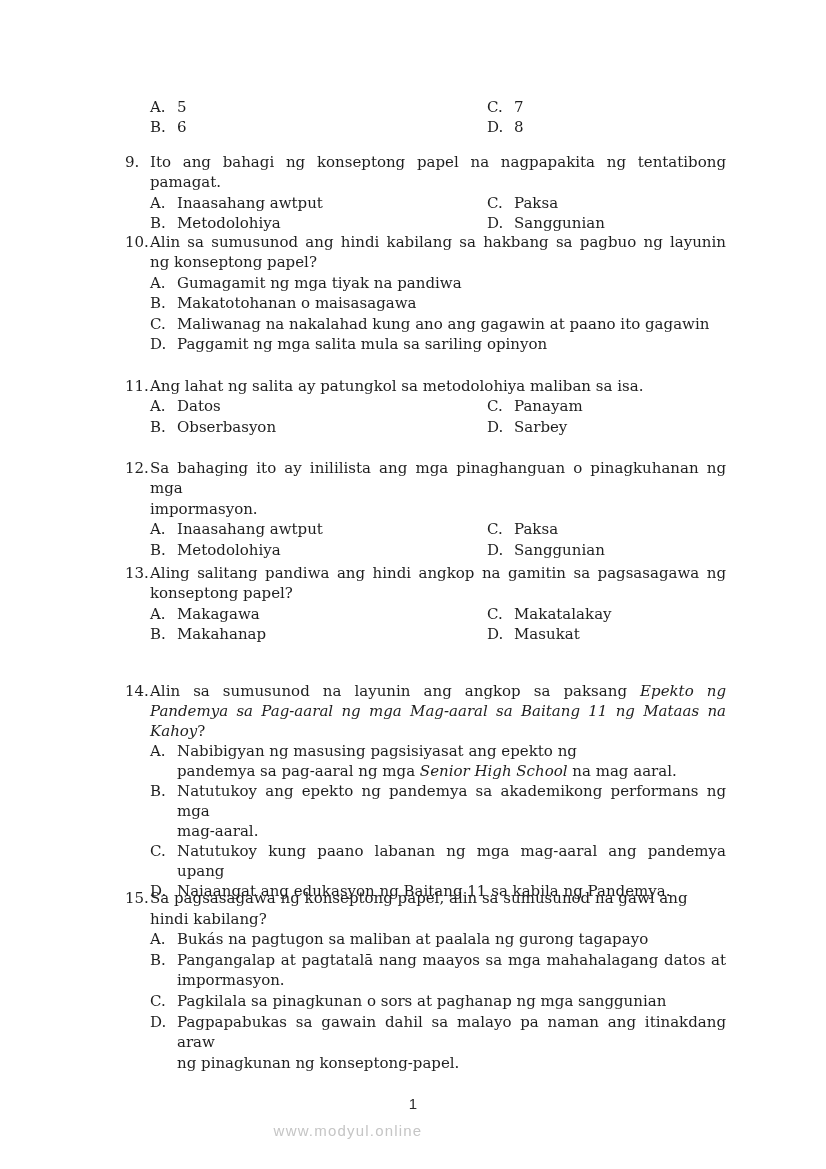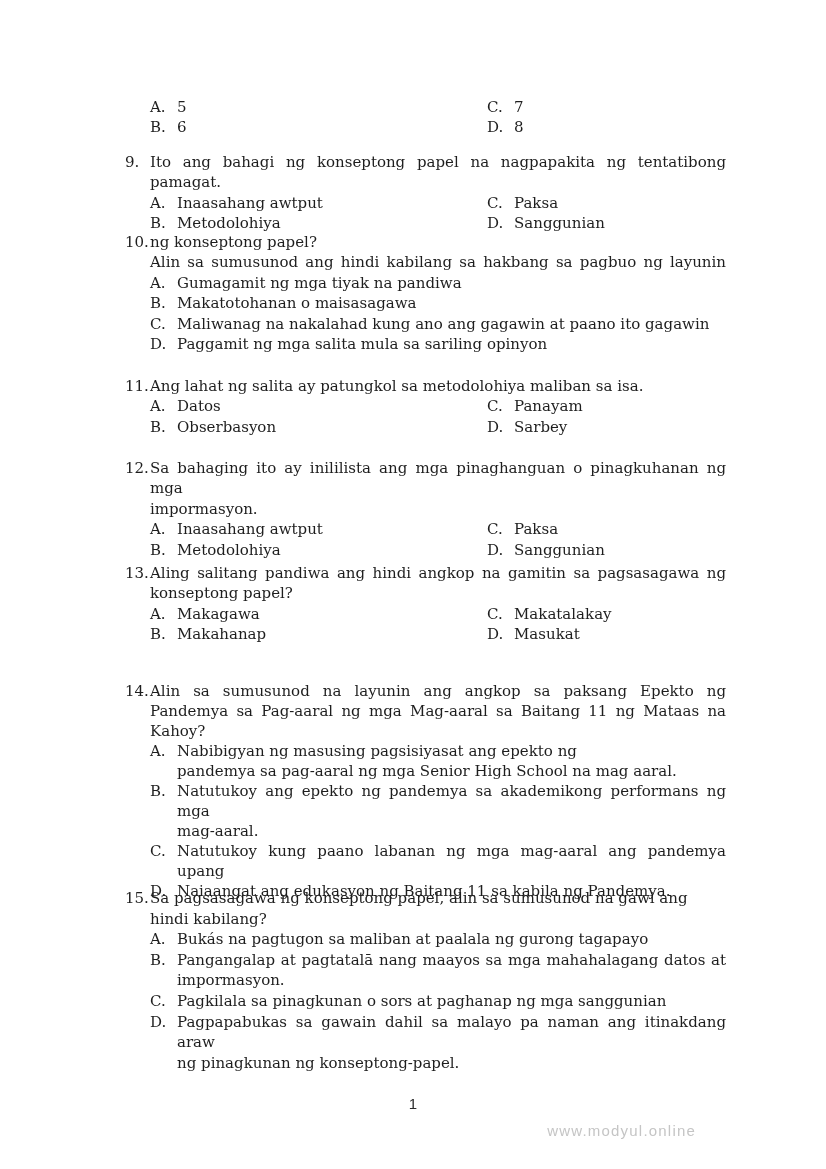--- a/index.html
+++ b/index.html
@@ -25,39 +25,39 @@
   .q-body { flex: 1 1 auto; min-width: 0; }
   .line { display: block; }
   .stretch { text-align: justify; text-align-last: justify; }
   .opt-grid {
     display: grid;
     grid-template-columns: 337px 1fr;
   }
   .opt { display: flex; }
   .opt-label { flex: 0 0 27px; }
   .opt-text { flex: 1 1 auto; min-width: 0; }
-  .it { }
+  .it { font-style: italic; }
   .q14 { line-height: 20px; }
   .q15 { line-height: 20.6px; }
   .footer-num {
     position: absolute;
     top: 1094px;
     left: 0;
     width: 826px;
     text-align: center;
     font-family: "Liberation Sans", sans-serif;
     font-size: 15px;
     color: var(--page_number, #2b2b2b);
   }
   .watermark {
     position: absolute;
     top: 1121px;
     left: 0;
     width: 696px;
-    text-align: right;
+    text-align: center;
     font-family: "Liberation Sans", sans-serif;
     font-size: 15px;
     letter-spacing: 1.2px;
     color: var(--watermark, #c5c5c5);
   }
 </style>
 </head>
 <body>
 
 <div class="page">
@@ -107,22 +107,22 @@
           <span class="opt-label">D.</span>
           <span class="opt-text">Sanggunian</span>
         </div>
       </div>
     </div>
   </section>
 
   <section class="q" style="top:232px">
     <div class="q-num">10.</div>
     <div class="q-body">
+      <div class="line stretch">Alin sa sumusunod ang hindi kabilang sa hakbang sa pagbuo ng layunin</div>
       <div class="line">ng konseptong papel?</div>
-      <div class="line stretch">Alin sa sumusunod ang hindi kabilang sa hakbang sa pagbuo ng layunin</div>
       <div class="opt">
         <span class="opt-label">A.</span>
         <span class="opt-text">Gumagamit ng mga tiyak na pandiwa</span>
       </div>
       <div class="opt">
         <span class="opt-label">B.</span>
         <span class="opt-text">Makatotohanan o maisasagawa</span>
       </div>
       <div class="opt">
         <span class="opt-label">C.</span>

